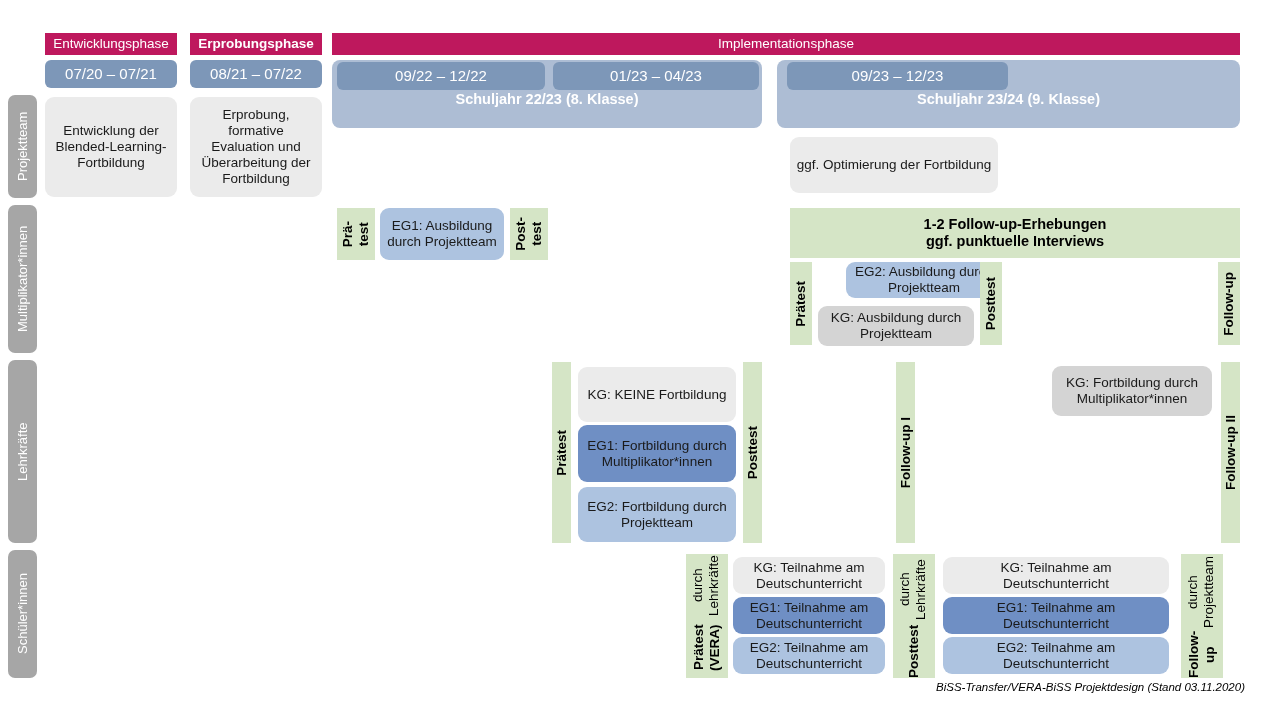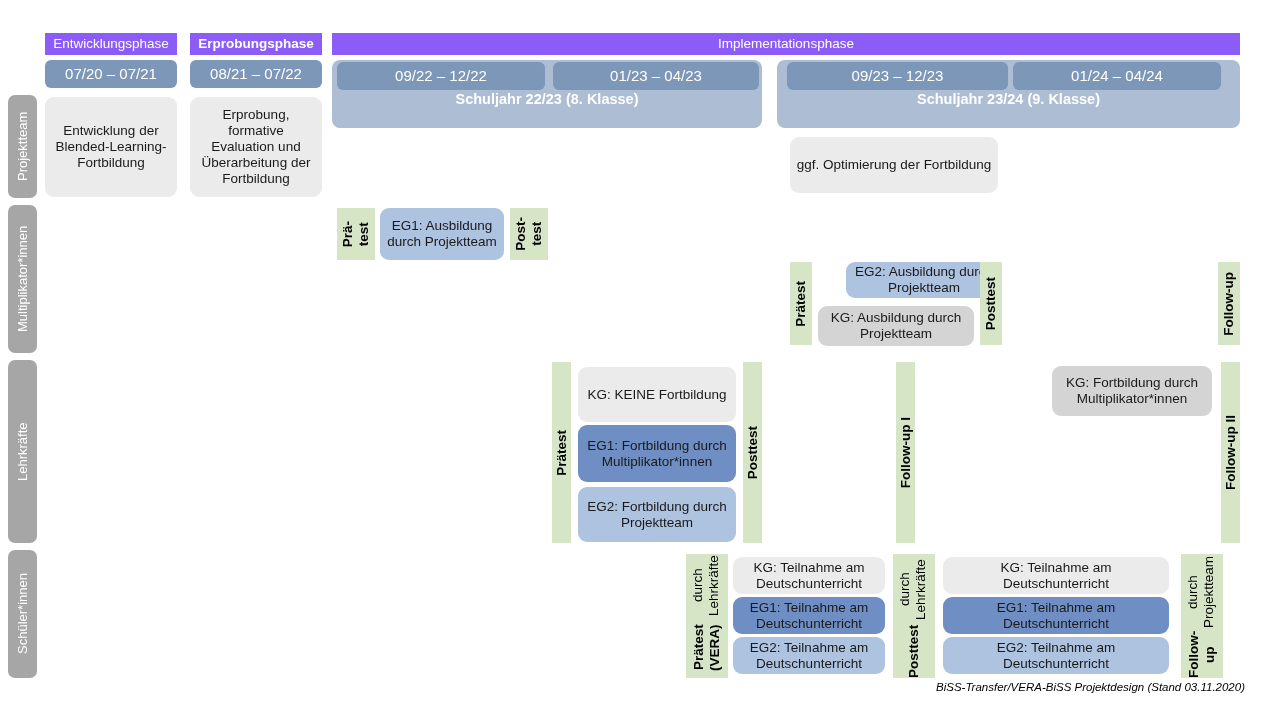--- a/index.html
+++ b/index.html
@@ -10,21 +10,21 @@
     color:#1a1a1a;
     overflow:hidden;
     position:relative;
   }
   #canvas{position:absolute;left:0;top:0;width:1280px;height:720px;}
 
   .box{position:absolute;box-sizing:border-box;display:flex;align-items:center;justify-content:center;text-align:center;line-height:1.18;}
 
   
   .phase{
-    background:#8b5cf6;color:#ffffff;font-size:13.5px;
+    background:#be185d;color:#ffffff;font-size:13.5px;
     border-radius:0px;
   }
 
   
   .datepill{
     background:#7d97b8;color:#ffffff;font-size:15px;border-radius:6px;
   }
 
   
   .yearband{
@@ -88,23 +88,20 @@
   <div class="box datepill" style="left:553px;top:62px;width:206px;height:28px;">
     <span>01/23 – 04/23</span>
   </div>
 
   <div class="box yearband" style="left:777px;top:60px;width:463px;height:68px;">
     <span>Schuljahr 23/24 (9. Klasse)</span>
   </div>
   <div class="box datepill" style="left:787px;top:62px;width:221px;height:28px;">
     <span>09/23 – 12/23</span>
   </div>
-  <div class="box datepill" style="left:1013px;top:62px;width:208px;height:28px;">
-    <span>01/24 – 04/24</span>
-  </div>
 
   <div class="box rowlabel" style="left:8px;top:95px;width:29px;height:103px;">
     <span>Projektteam</span>
   </div>
   <div class="box rowlabel" style="left:8px;top:205px;width:29px;height:148px;">
     <span>Multiplikator*innen</span>
   </div>
   <div class="box rowlabel" style="left:8px;top:360px;width:29px;height:183px;">
     <span>Lehrkräfte</span>
   </div>
@@ -125,20 +122,26 @@
   <div class="box green" style="left:337px;top:208px;width:38px;height:52px;">
     <span class="vtext"><span>Prä-</span><br><span>test</span></span>
   </div>
   <div class="box card card-blue-light" style="left:380px;top:208px;width:124px;height:52px;">
     <span>EG1: Ausbildung durch Projektteam</span>
   </div>
   <div class="box green" style="left:510px;top:208px;width:38px;height:52px;">
     <span class="vtext"><span>Post-</span><br><span>test</span></span>
   </div>
 
+  <div class="box greenbar" style="left:790px;top:208px;width:450px;height:50px;">
+    <span>
+      <span>1-2 Follow-up-Erhebungen</span><br>
+      <span>ggf. punktuelle Interviews</span>
+    </span>
+  </div>
 
   <div class="box green" style="left:790px;top:262px;width:22px;height:83px;">
     <span class="vtext">Prätest</span>
   </div>
   <div class="box card card-blue-light" style="left:846px;top:262px;width:156px;height:36px;">
     <span>EG2: Ausbildung durch Projektteam</span>
   </div>
   <div class="box card card-grey-d" style="left:818px;top:306px;width:156px;height:40px;">
     <span>KG: Ausbildung durch Projektteam</span>
   </div>

